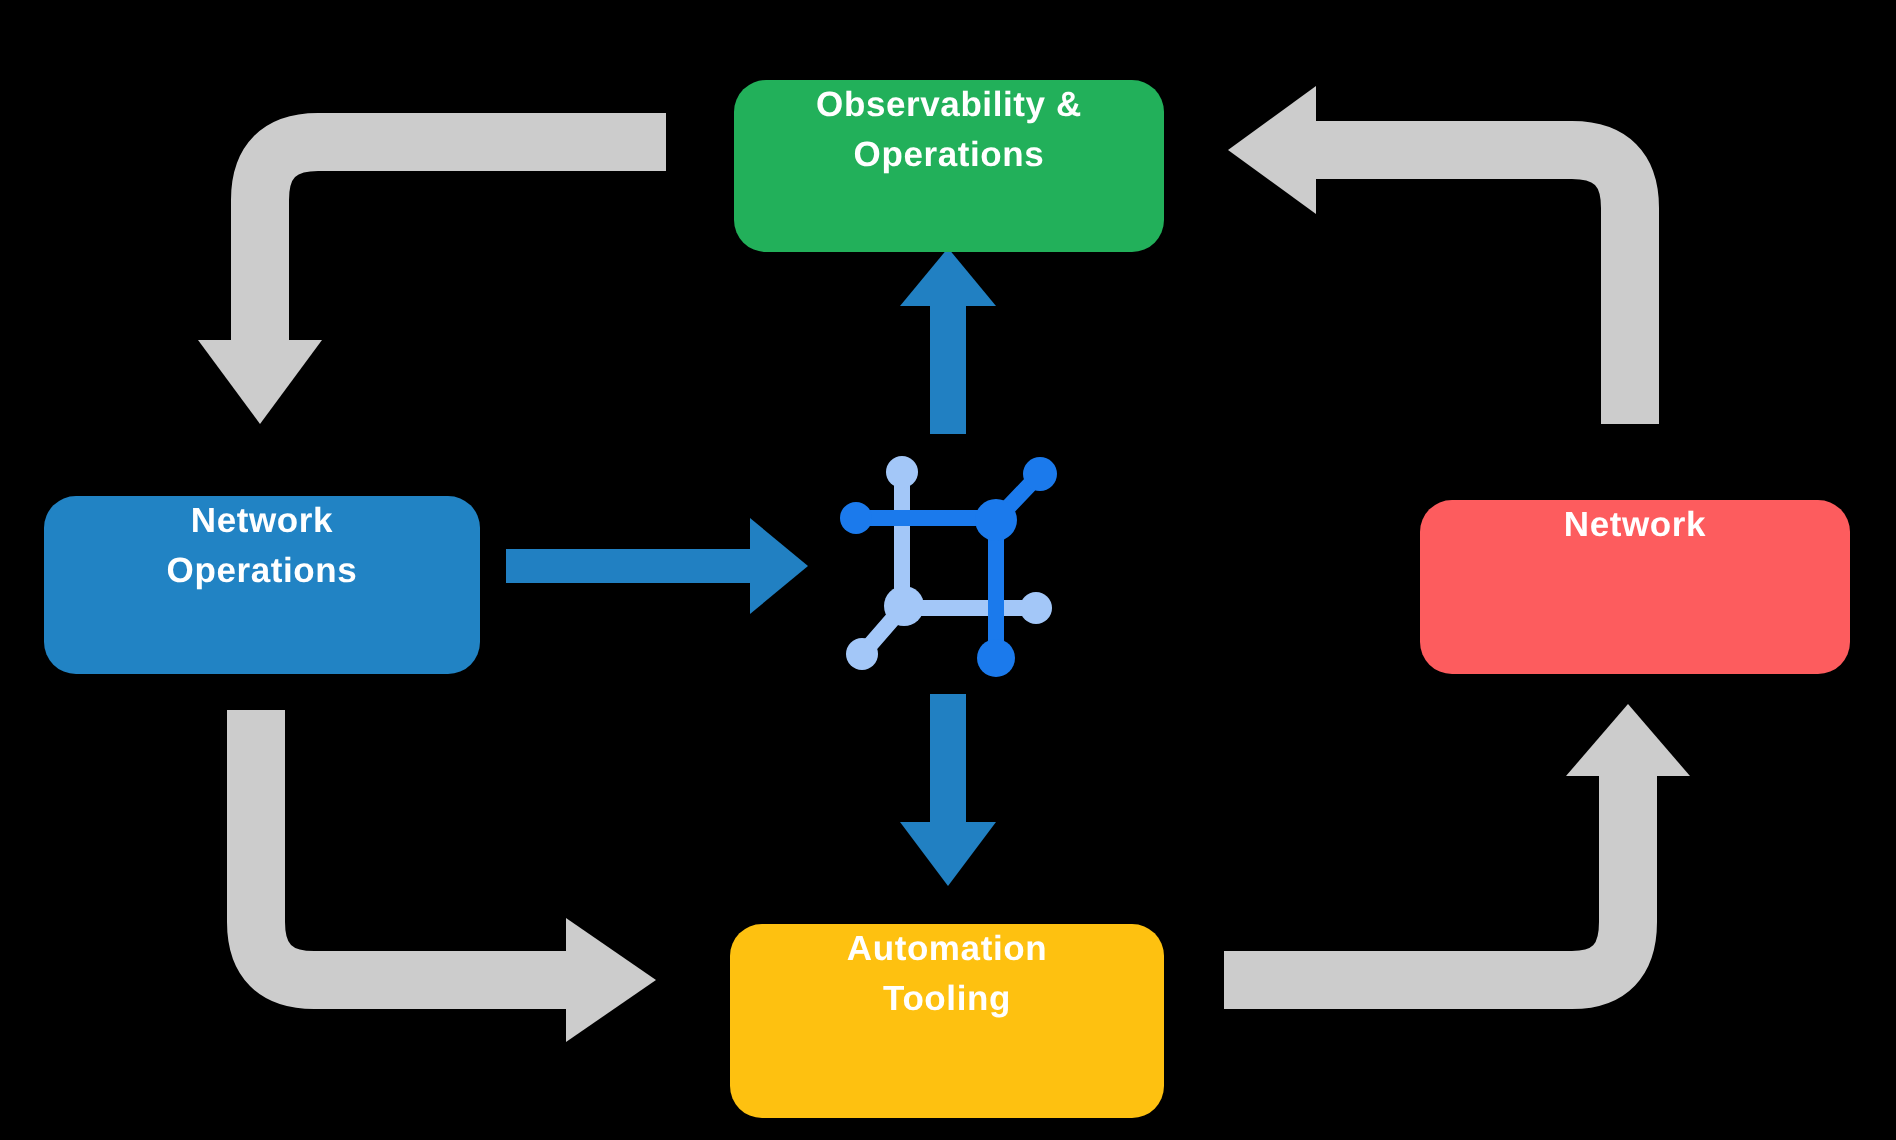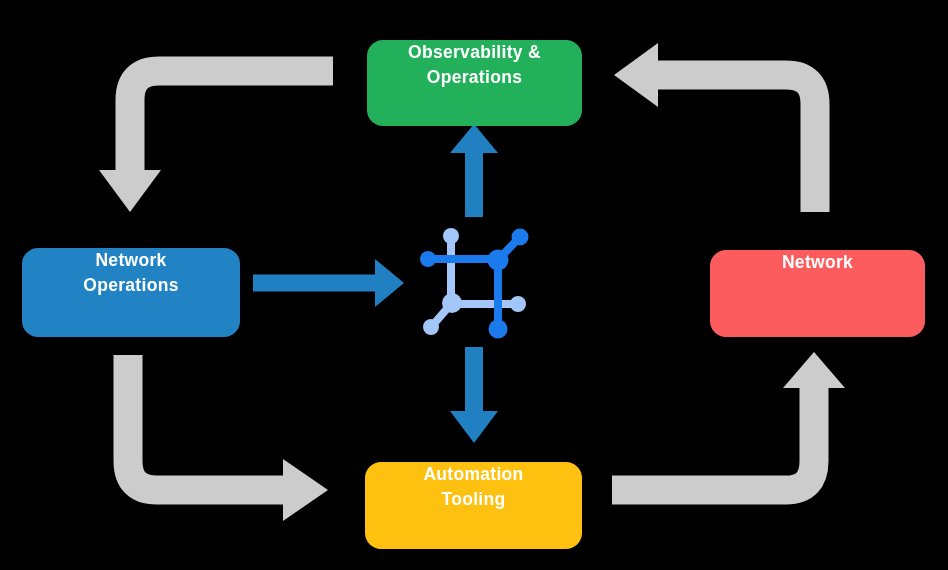--- a/index.html
+++ b/index.html
@@ -32,21 +32,21 @@
     line-height: 25px;
     font-weight: 600;
     letter-spacing: 0.3px;
     z-index: 2;
     margin-top: 12px;
   }
   .node span { display: block; }
   .node-observability { left: 367px; top: 28px;  width: 215px; height: 86px; }
   .node-operations    { left: 22px;  top: 236px; width: 218px; height: 89px; }
   .node-infrastructure{ left: 710px; top: 238px; width: 215px; height: 87px; }
-  .node-automation    { left: 365px; top: 450px; width: 217px; height: 87px; }
+  .node-automation    { left: 365px; top: 450px; width: 217px; height: 97px; }
 </style>
 </head>
 <body>
 
 <div class="stage" style="background-color: rgb(0, 0, 0);">
 
   <svg class="layer" width="948" height="570" viewBox="0 0 948 570">
 
     <g>
       <path d="M333 71 H159 Q130 71 130 100 V171" fill="none" stroke="#CCCCCC" stroke-width="29"></path>

